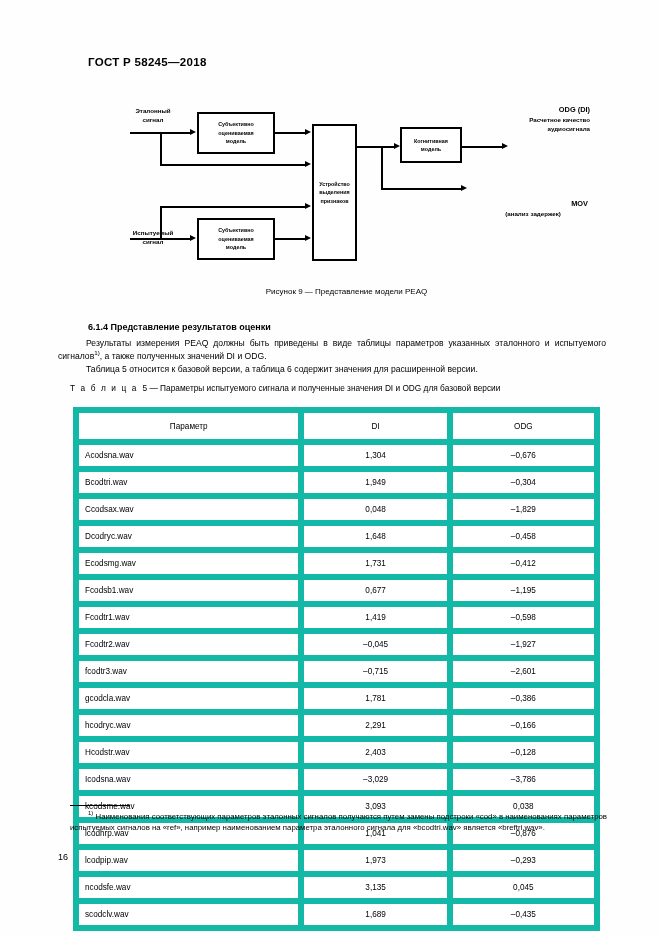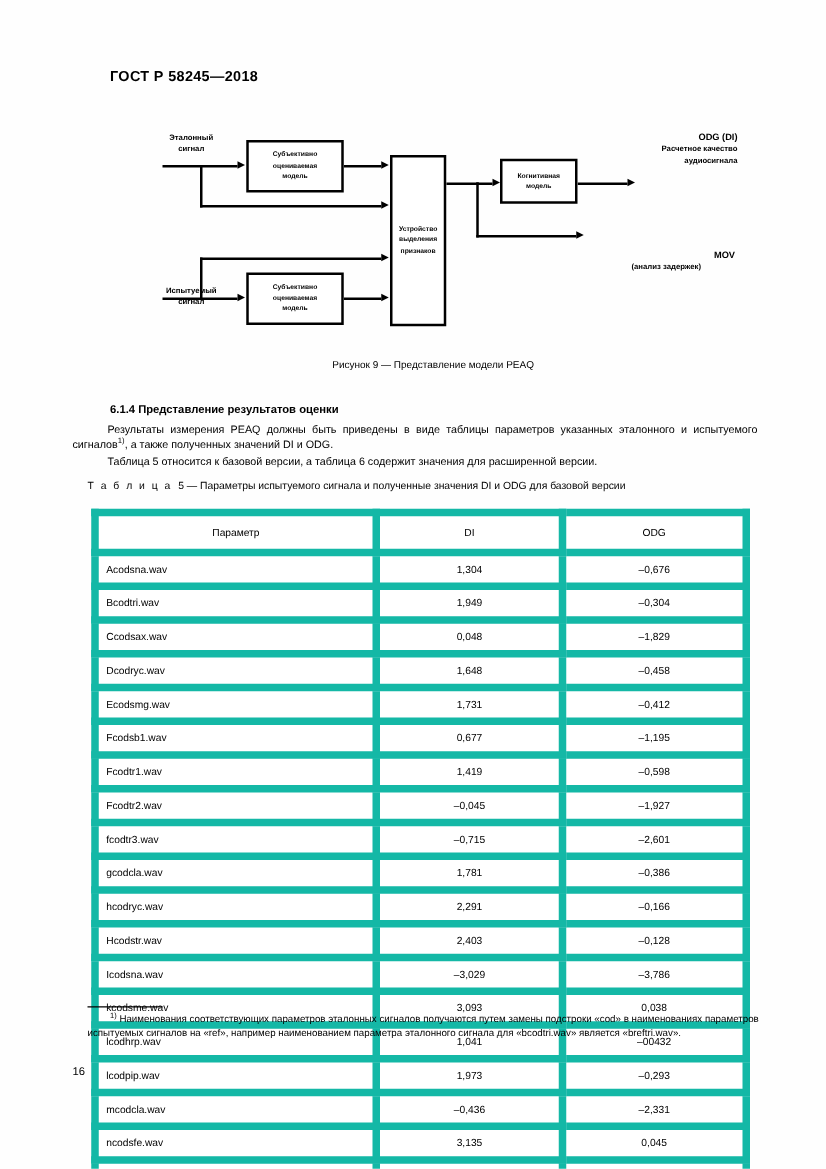--- a/index.html
+++ b/index.html
@@ -387,33 +387,28 @@
         <td class="num">–3,786</td>
       </tr>
       <tr>
         <td class="param">kcodsme.wav</td>
         <td class="num">3,093</td>
         <td class="num">0,038</td>
       </tr>
       <tr>
         <td class="param">lcodhrp.wav</td>
         <td class="num">1,041</td>
-        <td class="num">–00432</td>
+        <td class="num">–0,876</td>
       </tr>
       <tr>
         <td class="param">lcodpip.wav</td>
         <td class="num">1,973</td>
         <td class="num">–0,293</td>
       </tr>
       <tr>
-        <td class="param">mcodcla.wav</td>
-        <td class="num">–0,436</td>
-        <td class="num">–2,331</td>
-      </tr>
-      <tr>
         <td class="param">ncodsfe.wav</td>
         <td class="num">3,135</td>
         <td class="num">0,045</td>
       </tr>
       <tr>
         <td class="param">scodclv.wav</td>
         <td class="num">1,689</td>
         <td class="num">–0,435</td>
       </tr>
     </tbody>

